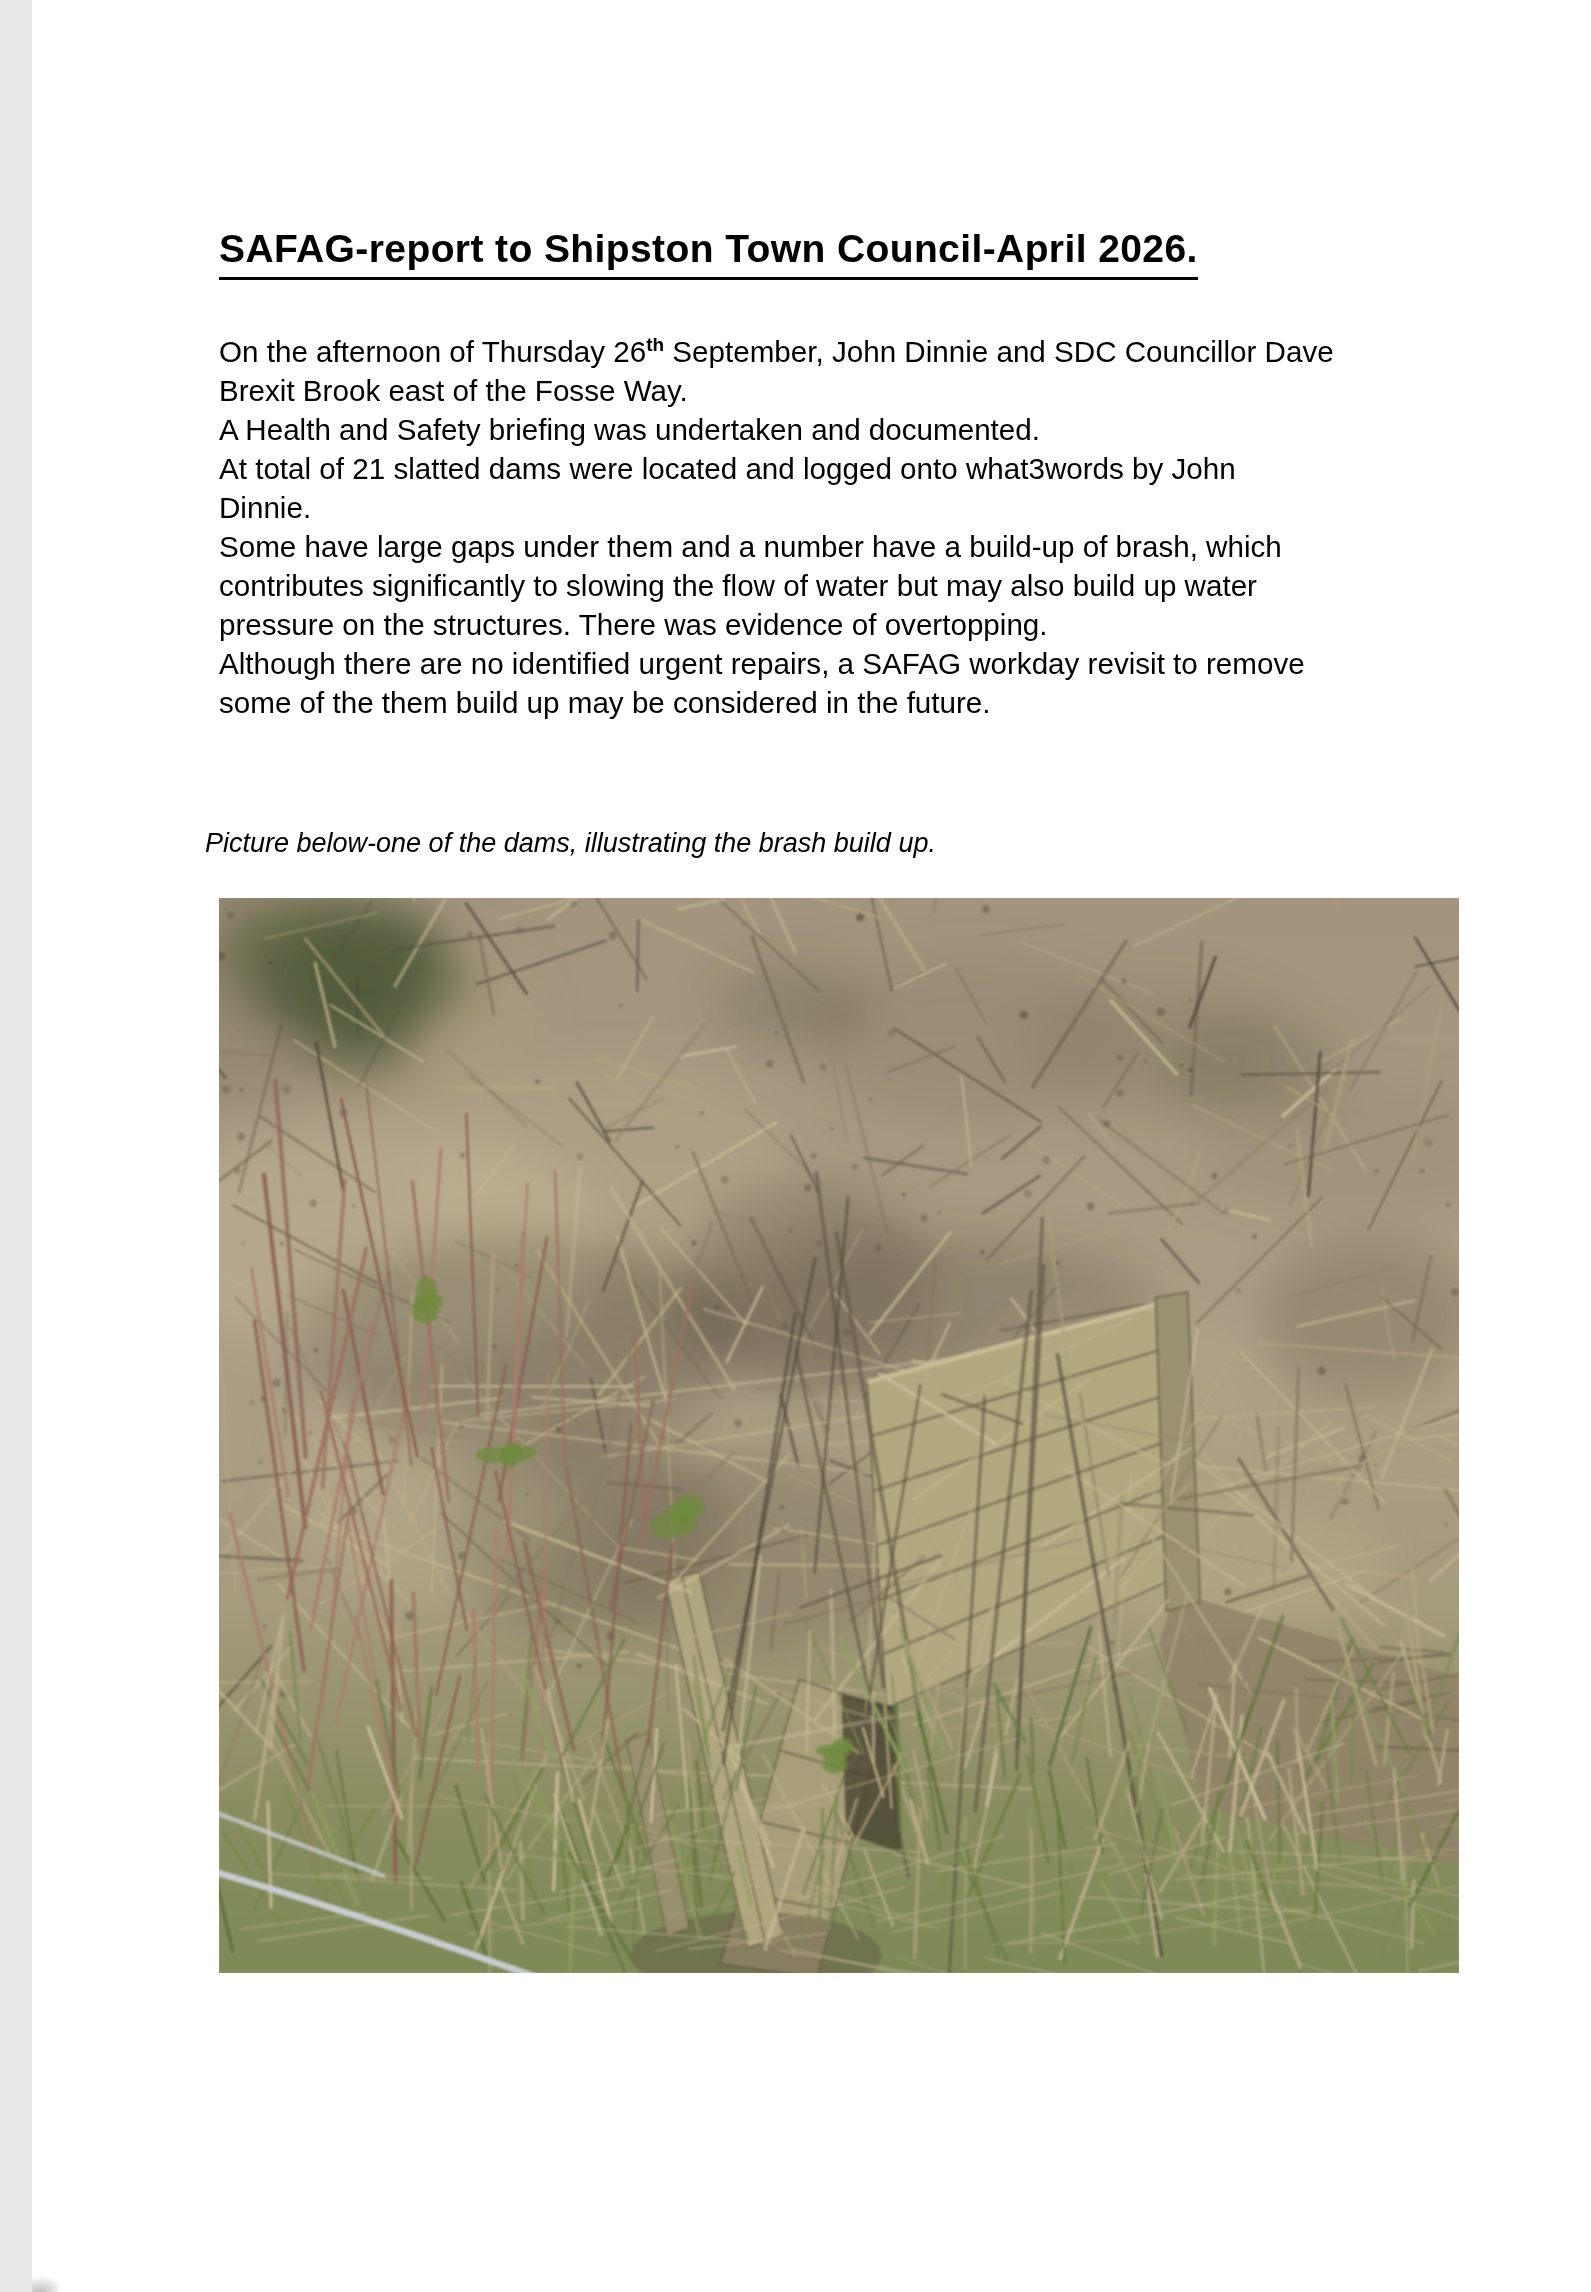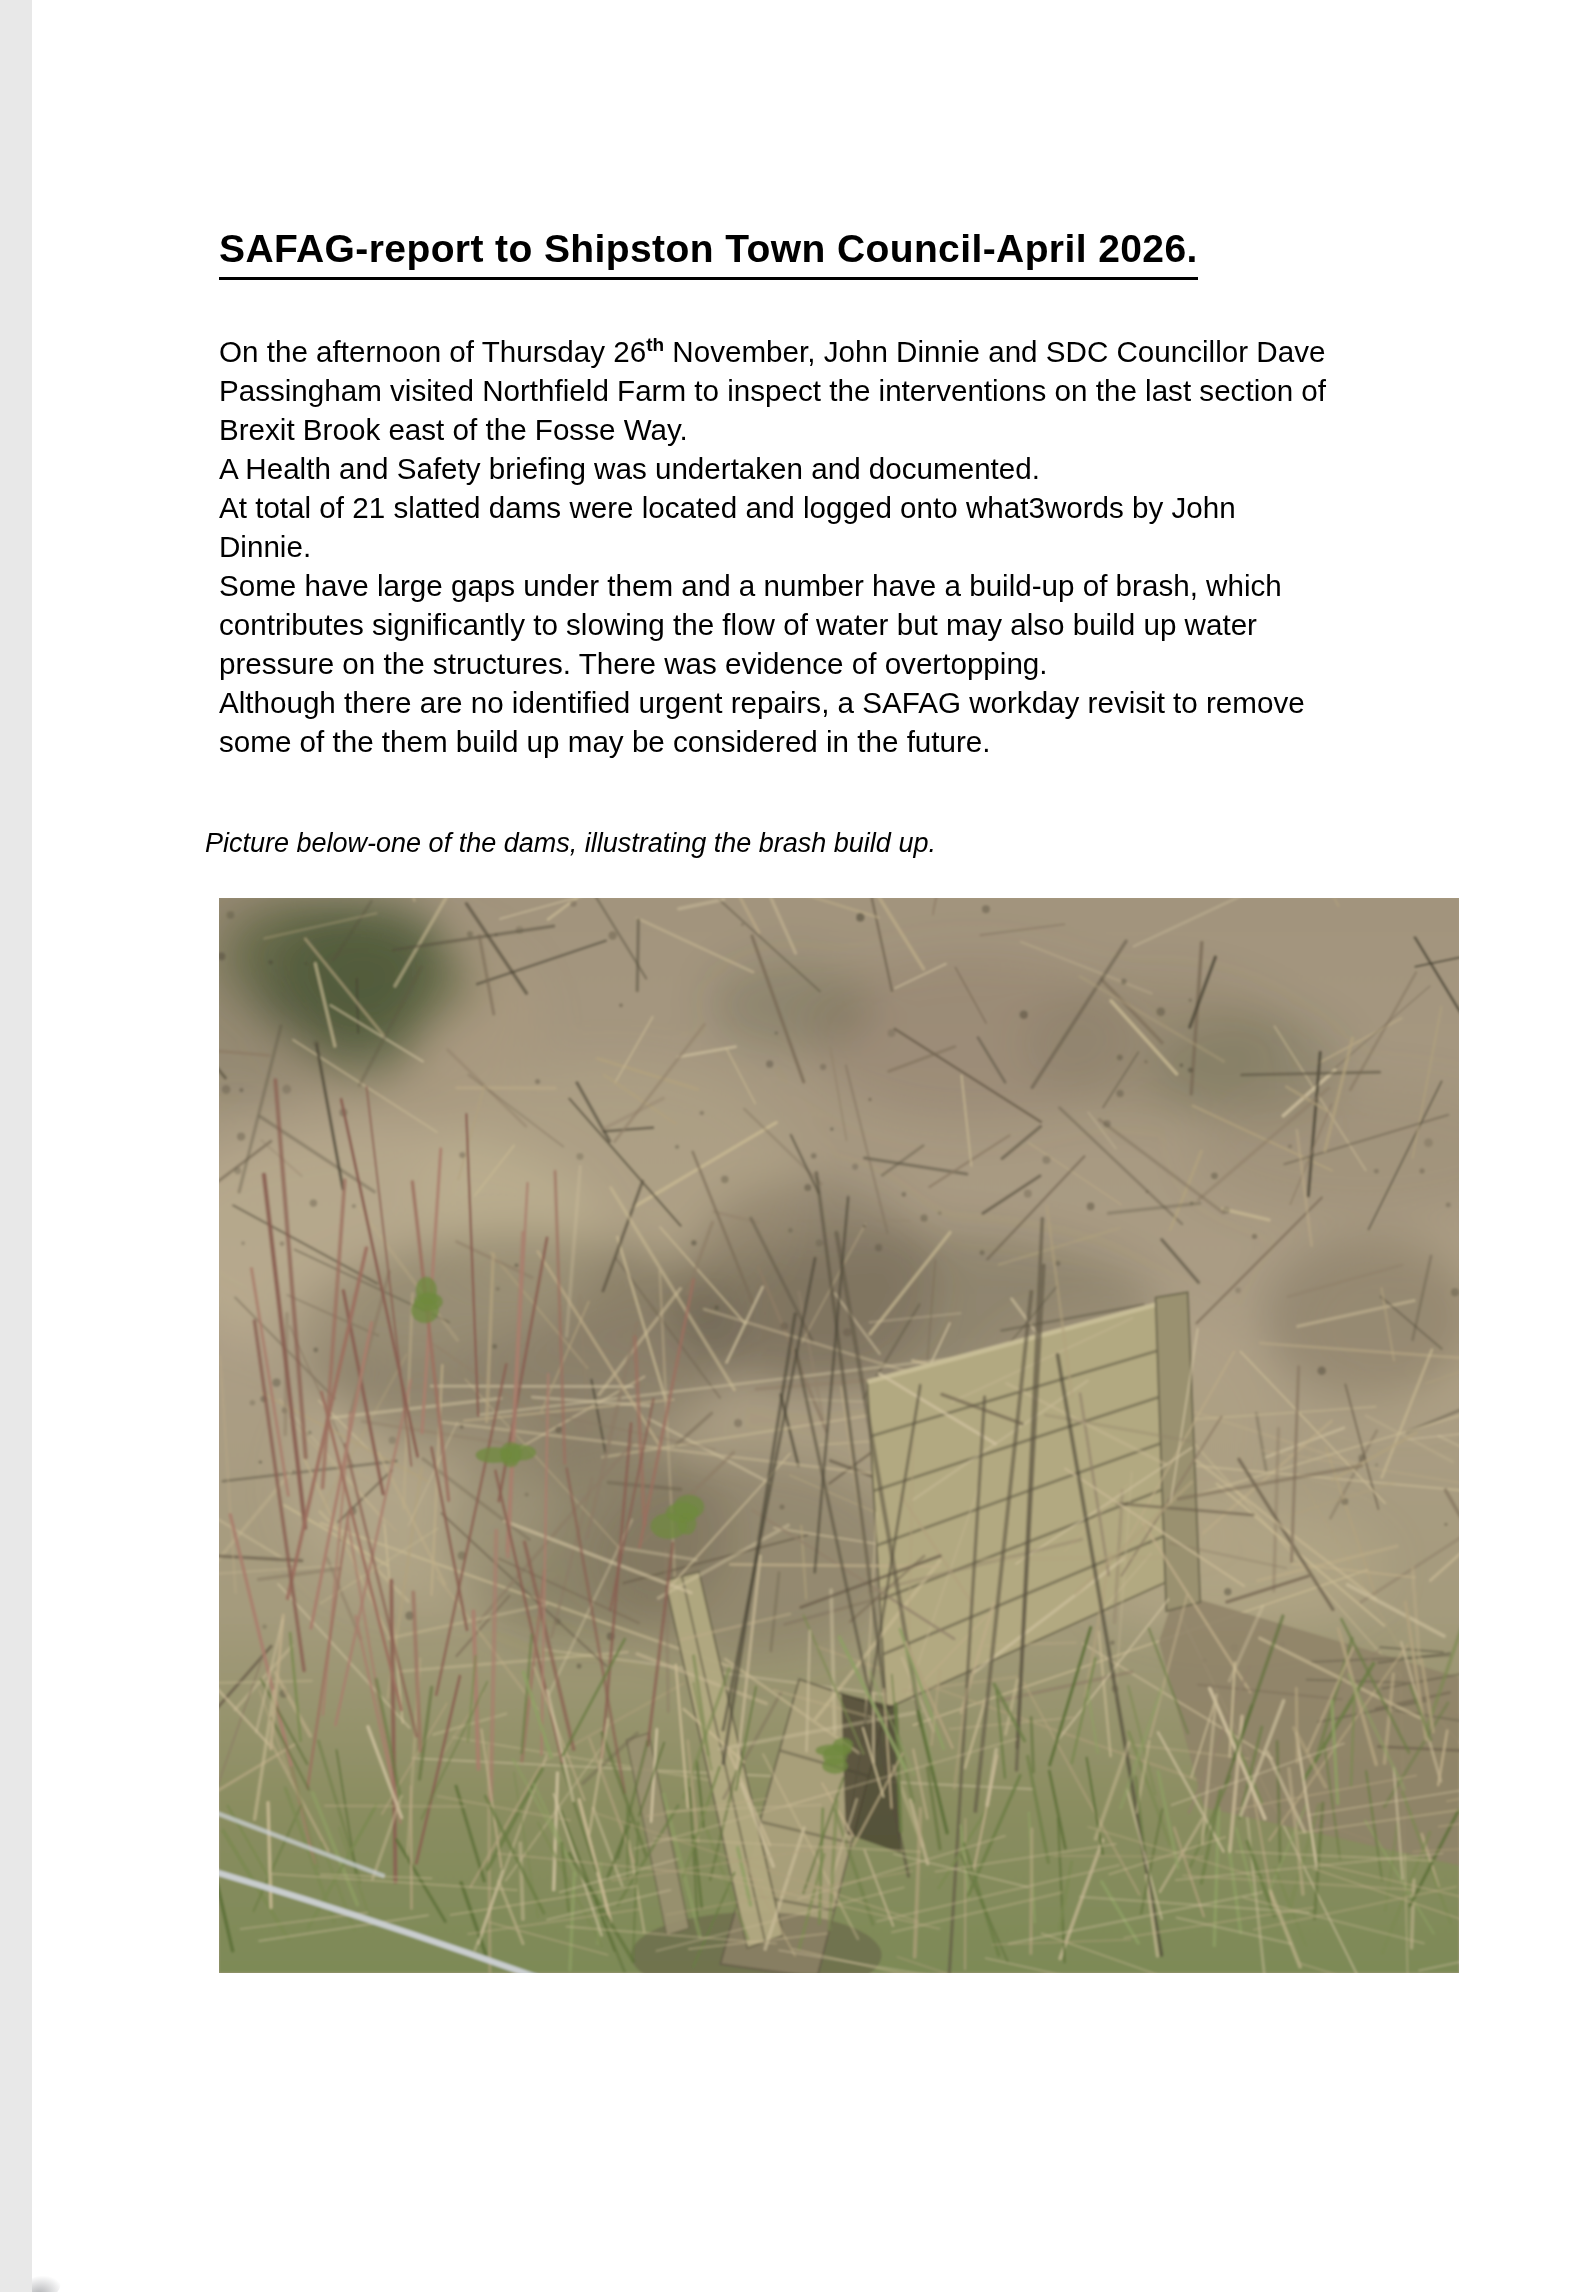--- a/index.html
+++ b/index.html
@@ -44,22 +44,21 @@
   }
 </style>
 </head>
 <body>
 
 <div class="page">
 
   <h1 class="title"><span class="u">SAFAG-report to Shipston Town Council-April 2026.</span></h1>
 
   <div class="body-text">
-    <div class="body-line"><span>On the afternoon of Thursday 26</span><sup>th</sup><span> November, John Dinnie and SDC Councillor Dave</span></div>
-    <div class="body-line">Passingham visited Northfield Farm to inspect the interventions on the last section of</div>
+    <div class="body-line"><span>On the afternoon of Thursday 26</span><sup>th</sup><span> September, John Dinnie and SDC Councillor Dave</span></div>
     <div class="body-line">Brexit Brook east of the Fosse Way.</div>
     <div class="body-line">A Health and Safety briefing was undertaken and documented.</div>
     <div class="body-line">At total of 21 slatted dams were located and logged onto what3words by John</div>
     <div class="body-line">Dinnie.</div>
     <div class="body-line">Some have large gaps under them and a number have a build-up of brash, which</div>
     <div class="body-line">contributes significantly to slowing the flow of water but may also build up water</div>
     <div class="body-line">pressure on the structures. There was evidence of overtopping.</div>
     <div class="body-line">Although there are no identified urgent repairs, a SAFAG workday revisit to remove</div>
     <div class="body-line">some of the them build up may be considered in the future.</div>
   </div>

